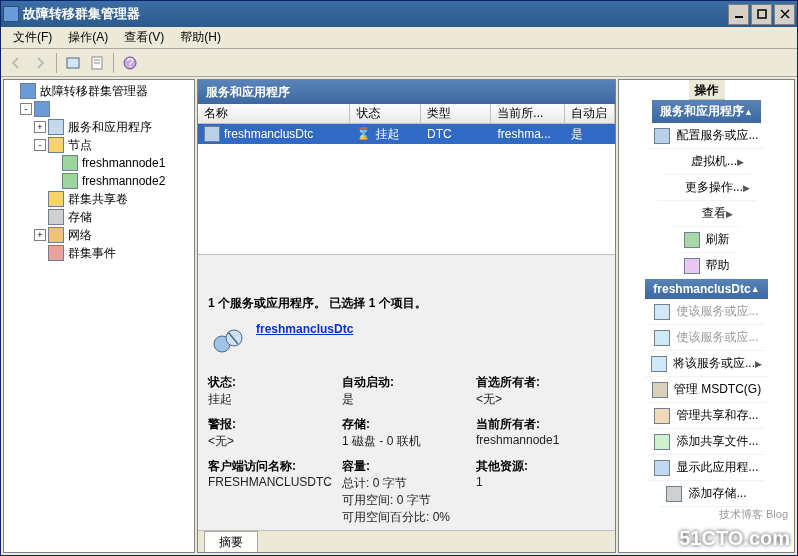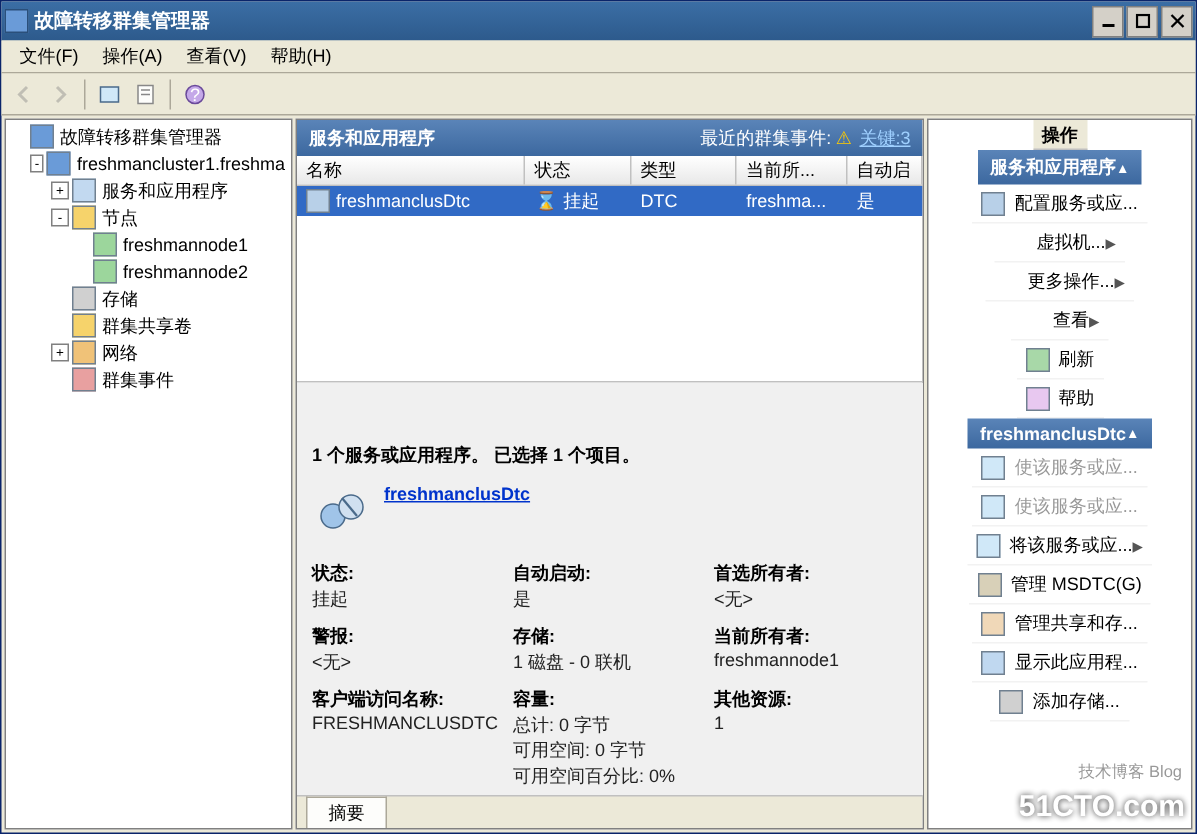--- a/index.html
+++ b/index.html
@@ -174,21 +174,20 @@
     <div class="leftpanel">
       <div class="tree">
         <div class="treenode">
           <span class="noexp"></span>
           <span class="nicon ic-cluster bordericon"></span>
           <span class="nlabel">故障转移群集管理器</span>
         </div>
         <div class="treenode indent1">
           <span class="expander">-</span>
           <span class="nicon ic-cluster bordericon"></span>
-          <span class="nlabel">freshmancluster1.freshma</span>
         </div>
         <div class="treenode indent2">
           <span class="expander">+</span>
           <span class="nicon ic-srv bordericon"></span>
           <span class="nlabel">服务和应用程序</span>
         </div>
         <div class="treenode indent2">
           <span class="expander">-</span>
           <span class="nicon ic-folder bordericon"></span>
           <span class="nlabel">节点</span>
@@ -198,50 +197,45 @@
           <span class="nicon ic-node bordericon"></span>
           <span class="nlabel">freshmannode1</span>
         </div>
         <div class="treenode indent3">
           <span class="noexp"></span>
           <span class="nicon ic-node bordericon"></span>
           <span class="nlabel">freshmannode2</span>
         </div>
         <div class="treenode indent2">
           <span class="noexp"></span>
+          <span class="nicon ic-folder bordericon"></span>
+          <span class="nlabel">群集共享卷</span>
+        </div>
+        <div class="treenode indent2">
+          <span class="noexp"></span>
           <span class="nicon ic-storage bordericon"></span>
           <span class="nlabel">存储</span>
-        </div>
-        <div class="treenode indent2">
-          <span class="noexp"></span>
-          <span class="nicon ic-folder bordericon"></span>
-          <span class="nlabel">群集共享卷</span>
         </div>
         <div class="treenode indent2">
           <span class="expander">+</span>
           <span class="nicon ic-net bordericon"></span>
           <span class="nlabel">网络</span>
         </div>
         <div class="treenode indent2">
           <span class="noexp"></span>
           <span class="nicon ic-event bordericon"></span>
           <span class="nlabel">群集事件</span>
         </div>
       </div>
     </div>
 
     <div class="centerpanel">
       <div class="centerhdr">
         <span>服务和应用程序</span>
         <span class="spacer"></span>
-        <span class="right">
-          <span>最近的群集事件:</span>
-          <span class="warn">⚠</span>
-          <span class="link">关键:3</span>
-        </span>
       </div>
 
       <div class="listhdr">
         <div class="col col-name">名称</div>
         <div class="col col-status">状态</div>
         <div class="col col-type">类型</div>
         <div class="col col-owner">当前所...</div>
         <div class="col col-auto">自动启</div>
       </div>
 
@@ -389,20 +383,24 @@
       </div>
       <div class="aitem">
         <span class="aicon ic-disk bordericon"></span>
         <span>管理 MSDTC(G)</span>
       </div>
       <div class="aitem">
         <span class="aicon ic-share bordericon"></span>
         <span>管理共享和存...</span>
       </div>
       <div class="aitem">
+        <span class="aicon ic-add bordericon"></span>
+        <span>添加共享文件...</span>
+      </div>
+      <div class="aitem">
         <span class="aicon ic-show bordericon"></span>
         <span>显示此应用程...</span>
       </div>
       <div class="aitem">
         <span class="aicon ic-storage bordericon"></span>
         <span>添加存储...</span>
       </div>
     </div>
 
   </div>

